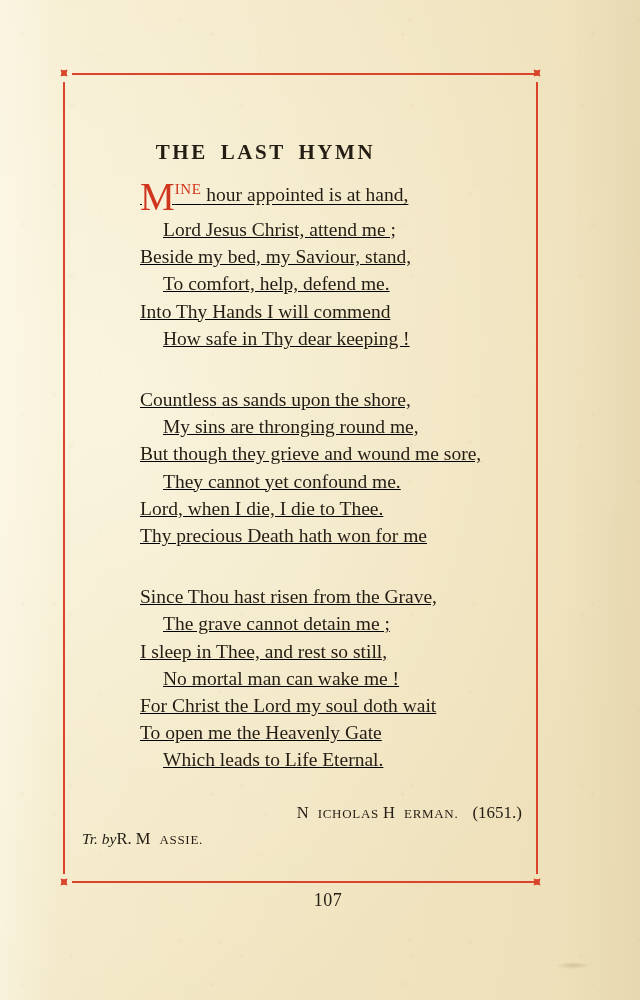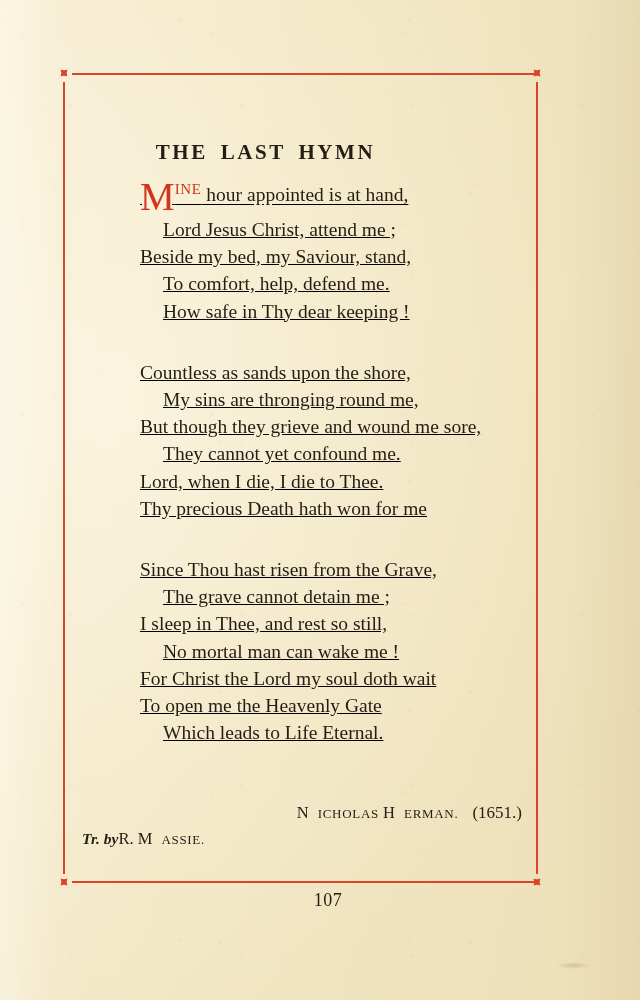--- a/index.html
+++ b/index.html
@@ -158,21 +158,20 @@
   #translator-line {
     position: absolute;
     left: 82px; top: 829px;
     font-size: 15px;
     color: #241d14;
     white-space: pre;
   }
   #translator-line .ital {
     font-style: italic;
     font-size: 15.5px;
-    font-weight: bold;
   }
 
   #page-number {
     position: absolute;
     left: 0; top: 890px;
     width: 640px;
     text-align: center;
     font-size: 18px;
     letter-spacing: .5px;
     color: #241d14;
@@ -218,20 +217,21 @@
 
     <h1 id="poem-title">THE LAST HYMN</h1>
 
     <div id="stanzas">
 
       <div class="stanza">
         <div class="vline" id="first-line"><span class="dropcap">M</span><span class="smallcaps-red">INE</span><span class="rest"> hour appointed is at hand,</span></div>
         <div class="vline indent">Lord Jesus Christ, attend me ;</div>
         <div class="vline">Beside my bed, my Saviour, stand,</div>
         <div class="vline indent">To comfort, help, defend me.</div>
+        <div class="vline">Into Thy Hands I will commend</div>
         <div class="vline indent">How safe in Thy dear keeping !</div>
       </div>
 
       <div class="stanza">
         <div class="vline">Countless as sands upon the shore,</div>
         <div class="vline indent">My sins are thronging round me,</div>
         <div class="vline">But though they grieve and wound me sore,</div>
         <div class="vline indent">They cannot yet confound me.</div>
         <div class="vline">Lord, when I die, I die to Thee.</div>
         <div class="vline">Thy precious Death hath won for me</div>

